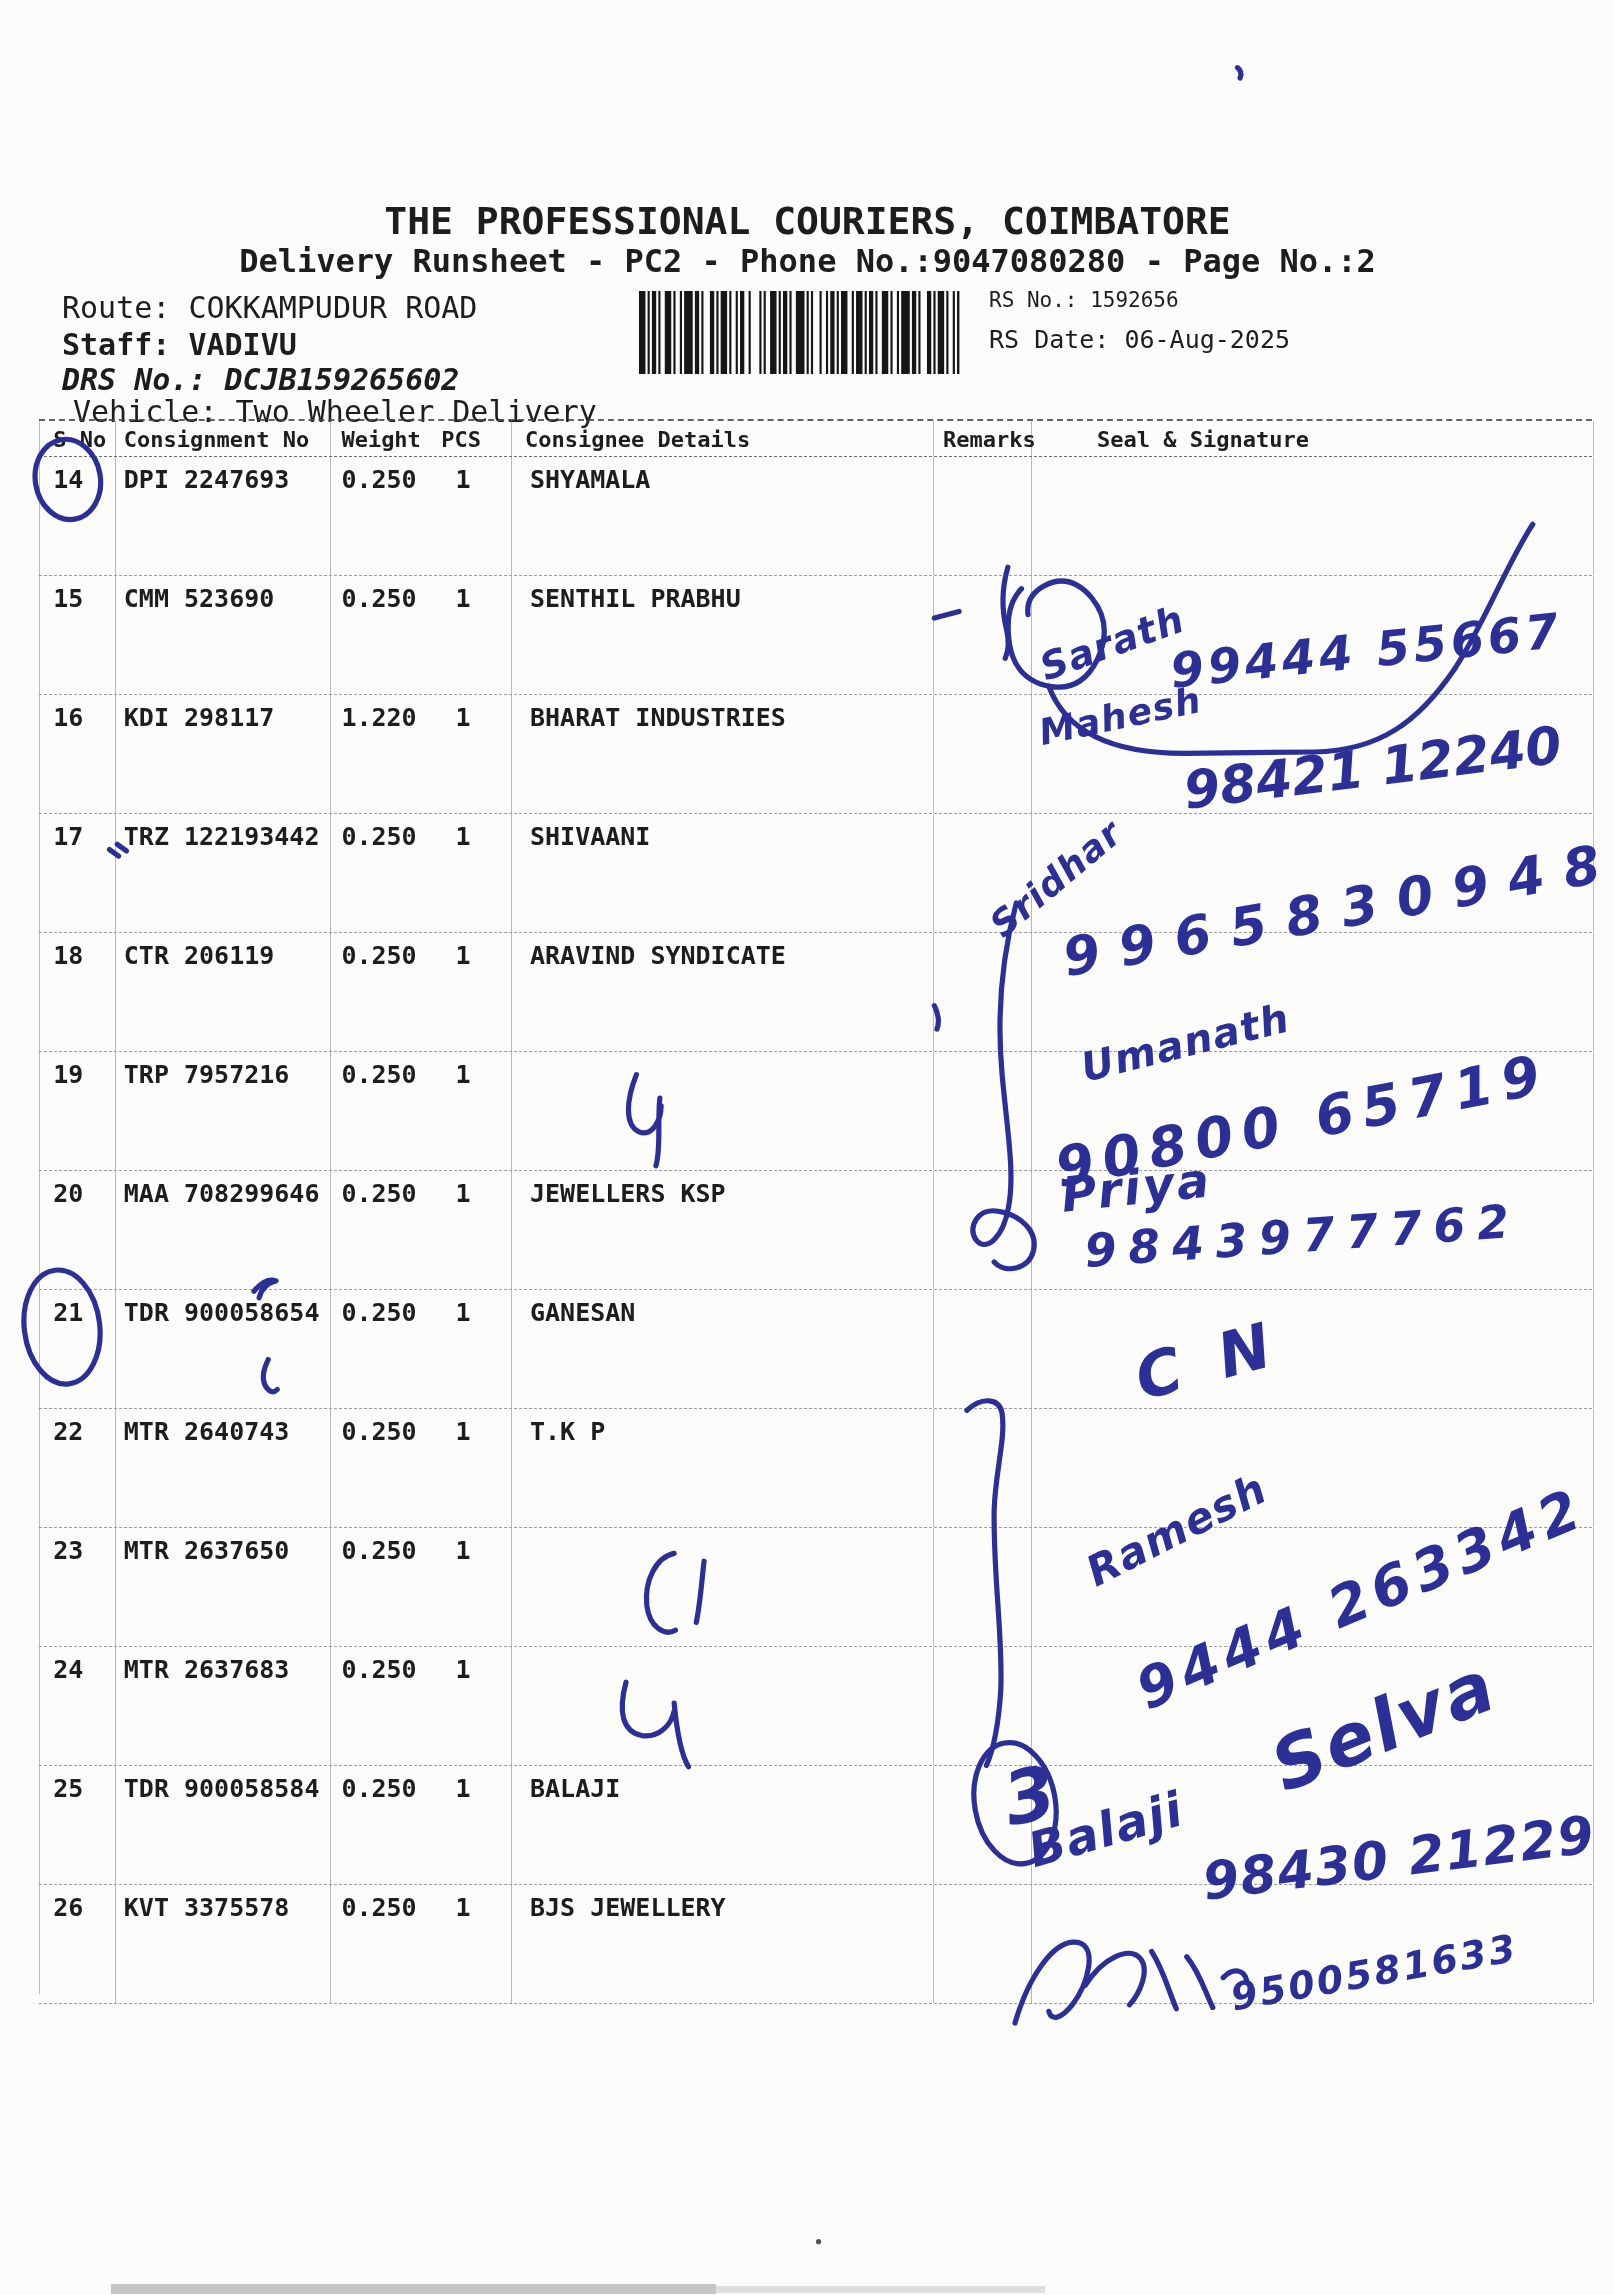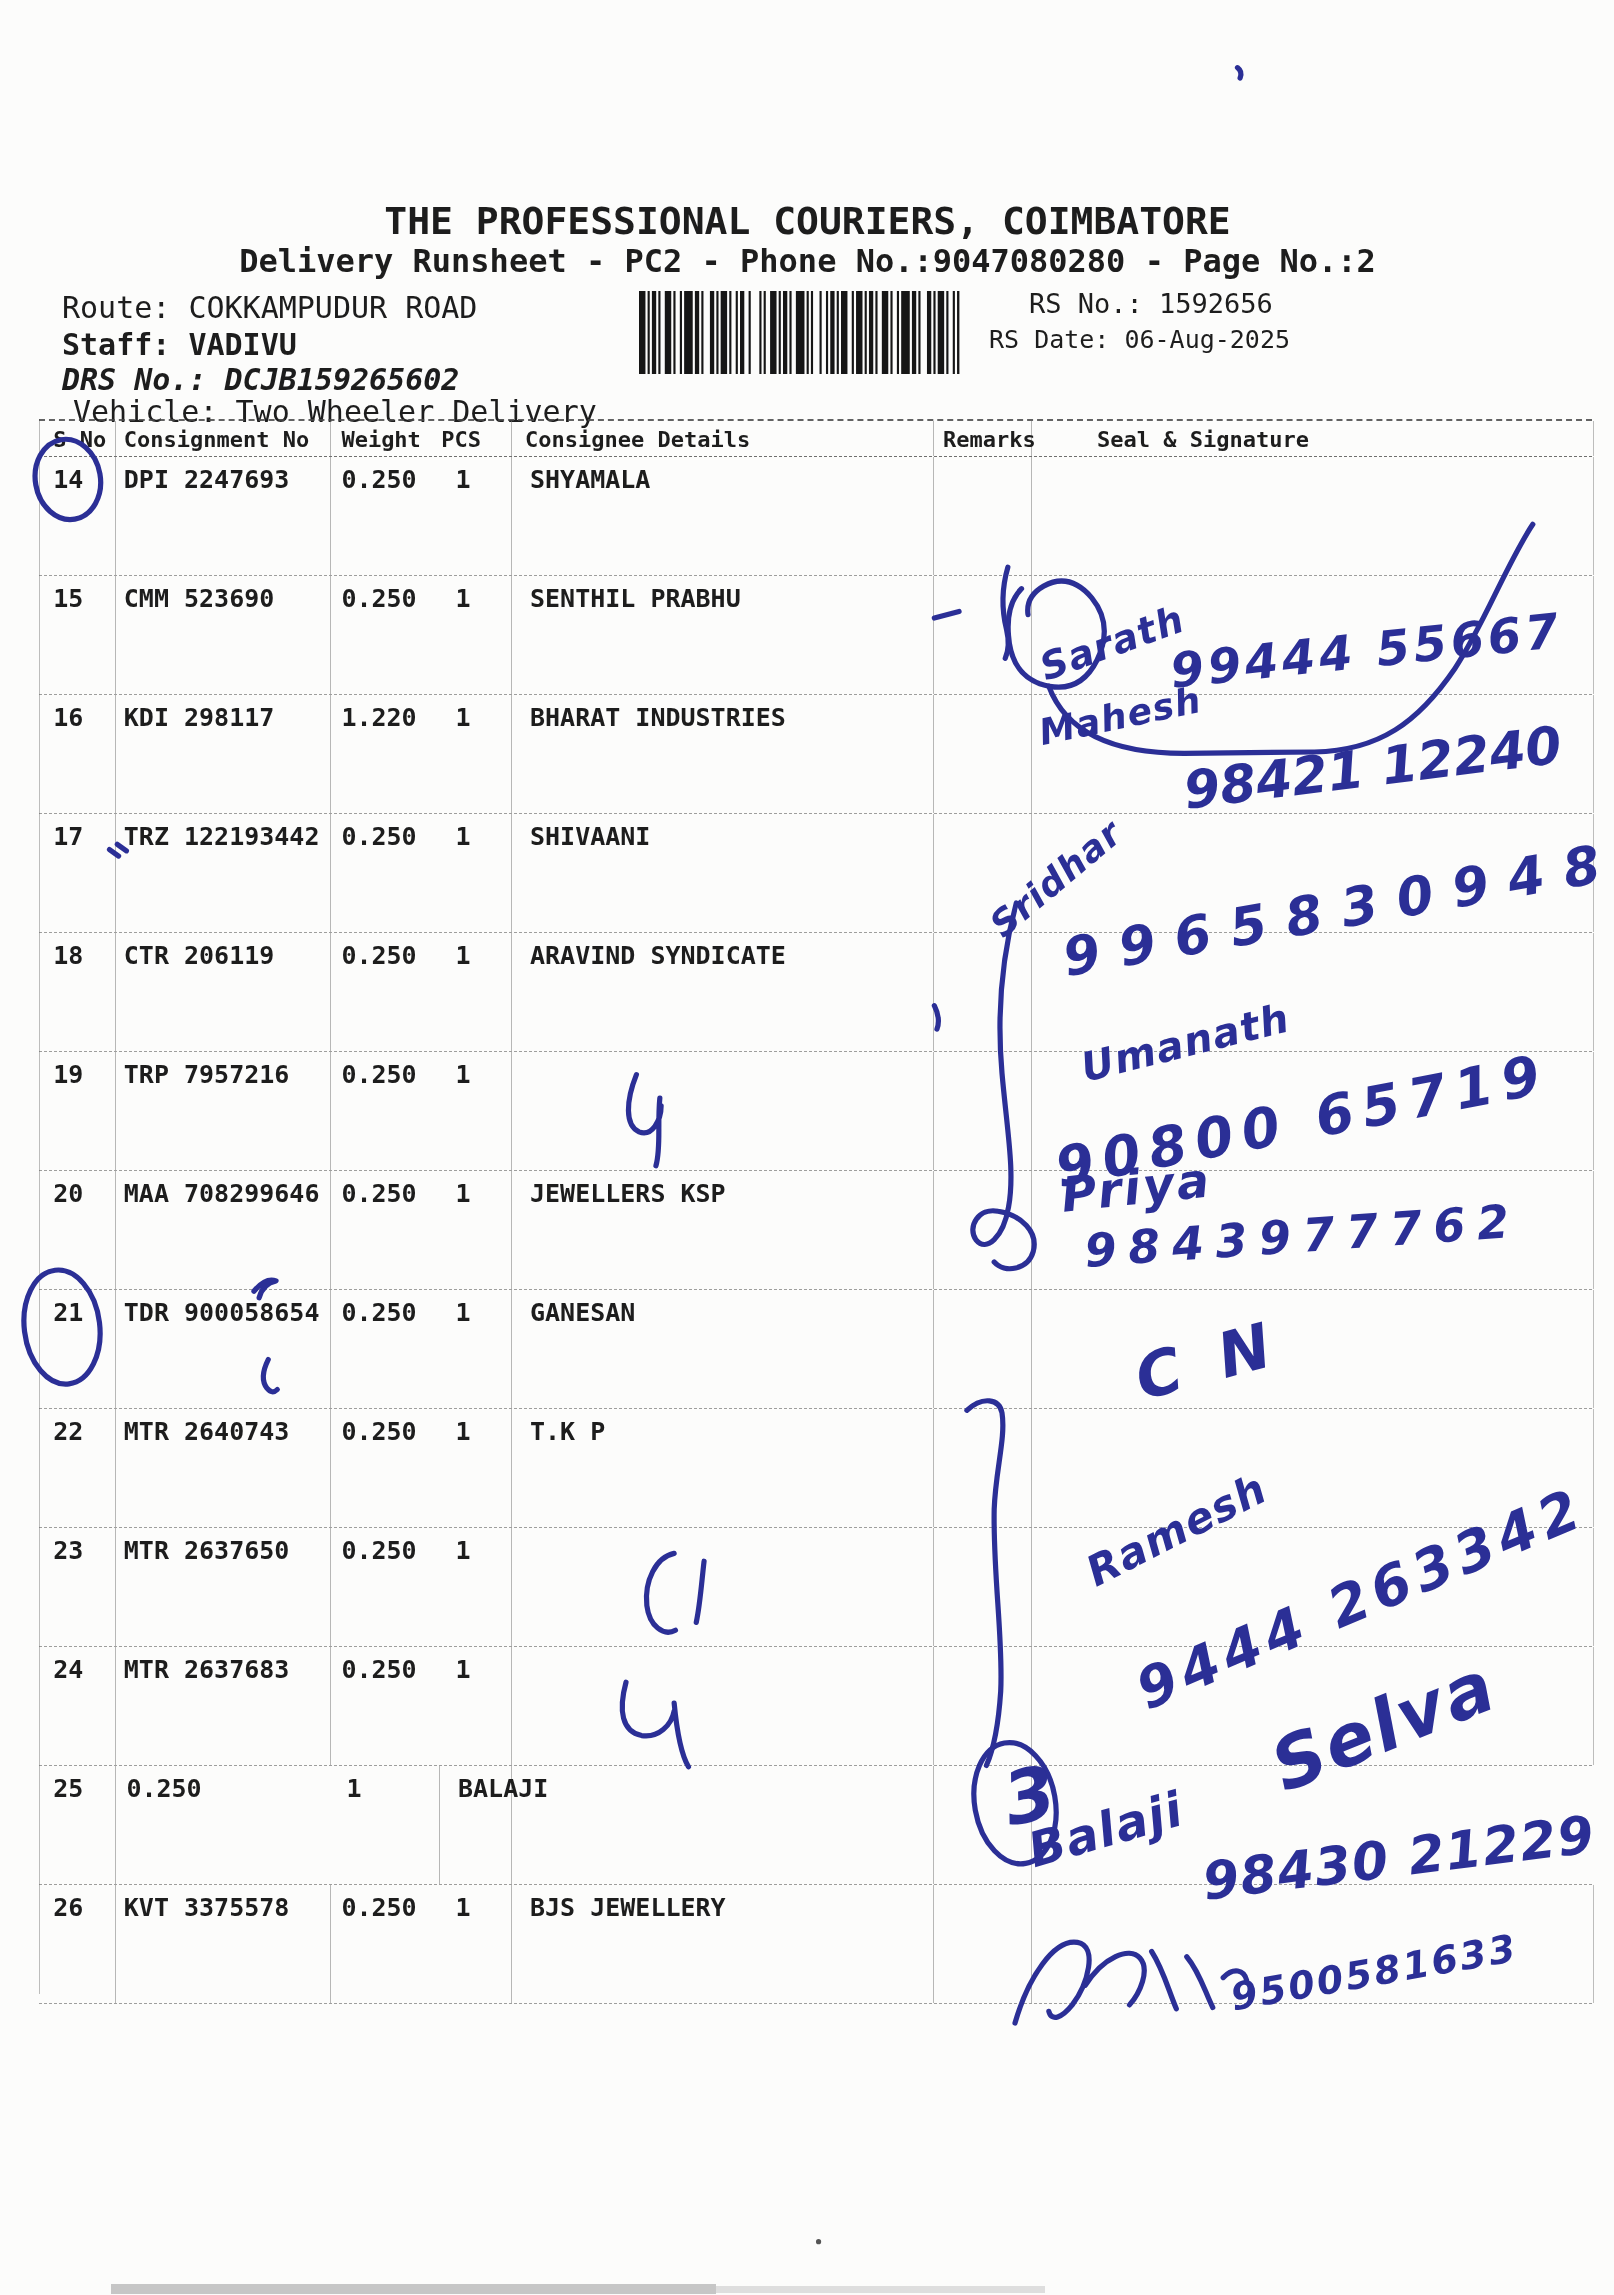--- a/index.html
+++ b/index.html
@@ -8,21 +8,21 @@
   
   .title{position:absolute;top:199px;left:0;right:0;text-align:center;
          font-size:38px;font-weight:700;letter-spacing:0px;}
   .subtitle{position:absolute;top:242px;left:0;right:0;text-align:center;
             font-size:32px;font-weight:700;}
   .meta{position:absolute;font-size:30px;white-space:pre;}
   .m-route{left:62px;top:290px;}
   .m-staff{left:62px;top:327px;font-weight:700;}
   .m-drs{left:62px;top:362px;font-weight:700;font-style:italic;}
   .m-vehicle{left:73px;top:394px;}
-  .m-rsno{left:989px;top:288px;font-size:27px;margin-left:40px;}
+  .m-rsno{left:989px;top:288px;font-size:21px;}
   .m-rsdate{left:989px;top:325px;font-size:25px;}
   .barcode{position:absolute;left:639px;top:291px;width:323px;height:83px;fill:#161616;}
   
   .tbl{position:absolute;left:39px;top:419px;width:1553px;
        border-top:2px dashed rgba(70,70,70,.85);}
   .trow{display:grid;grid-template-columns:77px 215px 109px 72px 422px 98px 562px;
         border-bottom:1.3px dashed rgba(95,95,95,.6);}
   .thead{height:35px;border-bottom:1.3px dashed rgba(75,75,75,.8);}
   .tbody .trow{height:118px;}
   .c{position:relative;line-height:1.05;overflow:visible;}
@@ -235,20 +235,21 @@
       <div class="c c-cons">MTR 2637683</div>
       <div class="c c-wt">0.250</div>
       <div class="c c-pcs">1</div>
       <div class="c c-det"></div>
       <div class="c c-rem"></div>
       <div class="c c-seal"></div>
     </div>
 
     <div class="trow">
       <div class="c c-sno">25</div>
+      <div class="c c-cons">TDR 900058584</div>
       <div class="c c-wt">0.250</div>
       <div class="c c-pcs">1</div>
       <div class="c c-det">BALAJI</div>
       <div class="c c-rem"></div>
       <div class="c c-seal"></div>
     </div>
 
     <div class="trow">
       <div class="c c-sno">26</div>
       <div class="c c-cons">KVT 3375578</div>

